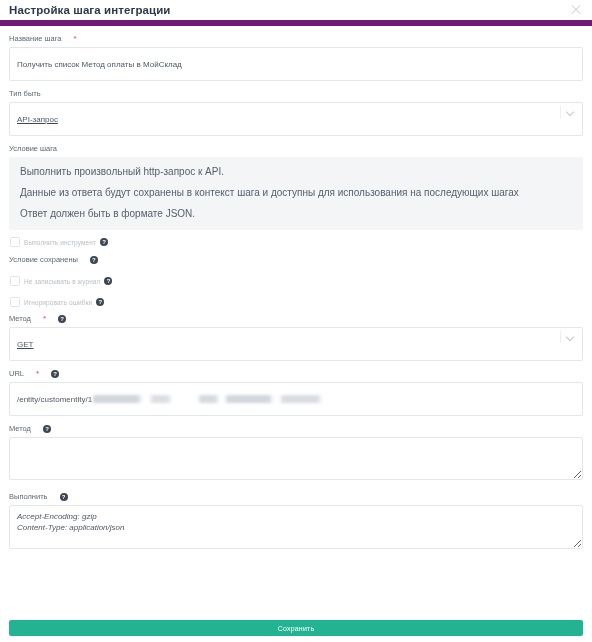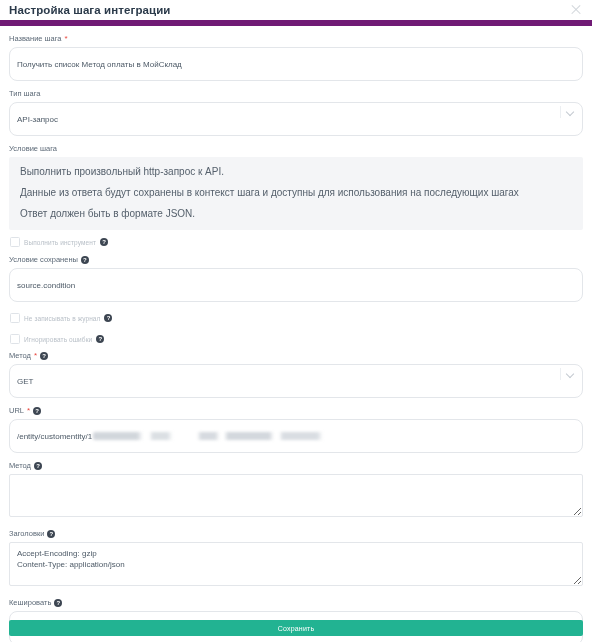--- a/index.html
+++ b/index.html
@@ -61,21 +61,21 @@
   }
 
   .field { margin-bottom: 7px; position: relative; }
 
   .flabel {
     font-size: 7.5px;
     color: #5b6876;
     line-height: 11px;
     display: flex;
     align-items: center;
-    gap: 3px;
+    gap: 12px;
     margin-bottom: 3px;
     white-space: nowrap;
   }
   .req { color: #e8453c; font-size: 8px; line-height: 7px; }
 
   .help-icon {
     display: inline-flex;
     align-items: center;
     justify-content: center;
     width: 8px;
@@ -94,34 +94,34 @@
     position: absolute;
     right: 9px;
     top: 38px;
   }
 
   .input {
     width: 100%;
     height: 20px;
     box-sizing: border-box;
     border: 1px solid #e3e6ea;
-    border-radius: 8px;
+    border-radius: 2px;
     background: #ffffff;
     font-family: "Liberation Sans", "DejaVu Sans", sans-serif;
     font-size: 8px;
     color: #4c5966;
     padding: 16px 7px;
     outline: none;
     display: flex;
     align-items: center;
   }
   input.input { line-height: 18px; }
 
   
-  .select-wrap { position: relative; }
+  .select-wrap { position: relative; text-decoration: underline; }
   .select-wrap .input { padding-right: 42px; }
   .sel-divider {
     position: absolute;
     right: 22px;
     top: 4px;
     width: 1px;
     height: 12px;
     background: #eceff2;
   }
   .chevron {
@@ -200,20 +200,21 @@
     border: 1px solid #e3e6ea;
     border-radius: 2px;
     background: #fff;
     font-family: "Liberation Sans", "DejaVu Sans", sans-serif;
     font-size: 8px;
     color: #4c5966;
     padding: 5px 7px;
     resize: vertical;
     outline: none;
     line-height: 11px;
+    font-style: italic;
   }
   .ta-body { height: 43px; }
   .ta-head { height: 44px; }
 
   
   .redact-url {
     display: inline-block;
     vertical-align: middle;
     height: 8px;
     width: 243px;
@@ -284,21 +285,21 @@
   <div class="field">
     <div class="flabel">
       <span>Название шага</span>
       <span class="req">*</span>
     </div>
     <input class="input" type="text" value="Получить список Метод оплаты в МойСклад" style="">
   </div>
 
   <div class="field">
     <div class="flabel">
-      <span>Тип шага</span>
+      <span>Тип быть</span>
     </div>
     <div class="select-wrap">
       <div class="input">API-запрос</div>
       <span class="sel-divider"></span>
       <span class="chevron"></span>
     </div>
   </div>
 
   <div class="field" style="margin-bottom:6px;">
     <div class="flabel">
@@ -315,21 +316,20 @@
     <span class="cb-box"></span>
     <span class="cb-label">Выполнить инструмент</span>
     <span class="help-icon">?</span>
   </div>
 
   <div class="field">
     <div class="flabel">
       <span>Условие сохранены</span>
       <span class="help-icon">?</span>
     </div>
-    <input class="input" type="text" value="source.condition" style="">
   </div>
 
   <div class="cb-row" style="margin-top:11px;margin-bottom:11px;">
     <span class="cb-box"></span>
     <span class="cb-label">Не записывать в журнал</span>
     <span class="help-icon">?</span>
   </div>
 
   <div class="cb-row" style="margin-bottom:6px;">
     <span class="cb-box"></span>
@@ -365,31 +365,24 @@
   <div class="field">
     <div class="flabel">
       <span>Метод</span>
       <span class="help-icon">?</span>
     </div>
     <textarea class="ta ta-body" style=""></textarea>
   </div>
 
   <div class="field">
     <div class="flabel">
-      <span>Заголовки</span>
+      <span>Выполнить</span>
       <span class="help-icon">?</span>
     </div>
     <textarea class="ta ta-head" style="">Accept-Encoding: gzip
 Content-Type: application/json</textarea>
   </div>
 
 
-  <div class="field" style="margin-bottom:0;">
-    <div class="flabel">
-      <span>Кешировать</span>
-      <span class="help-icon">?</span>
-    </div>
-    <input class="input" type="text" value="0" style="">
-  </div>
 
 </div>
 
 <button class="save-btn">Сохранить</button>
 
 </body></html>

